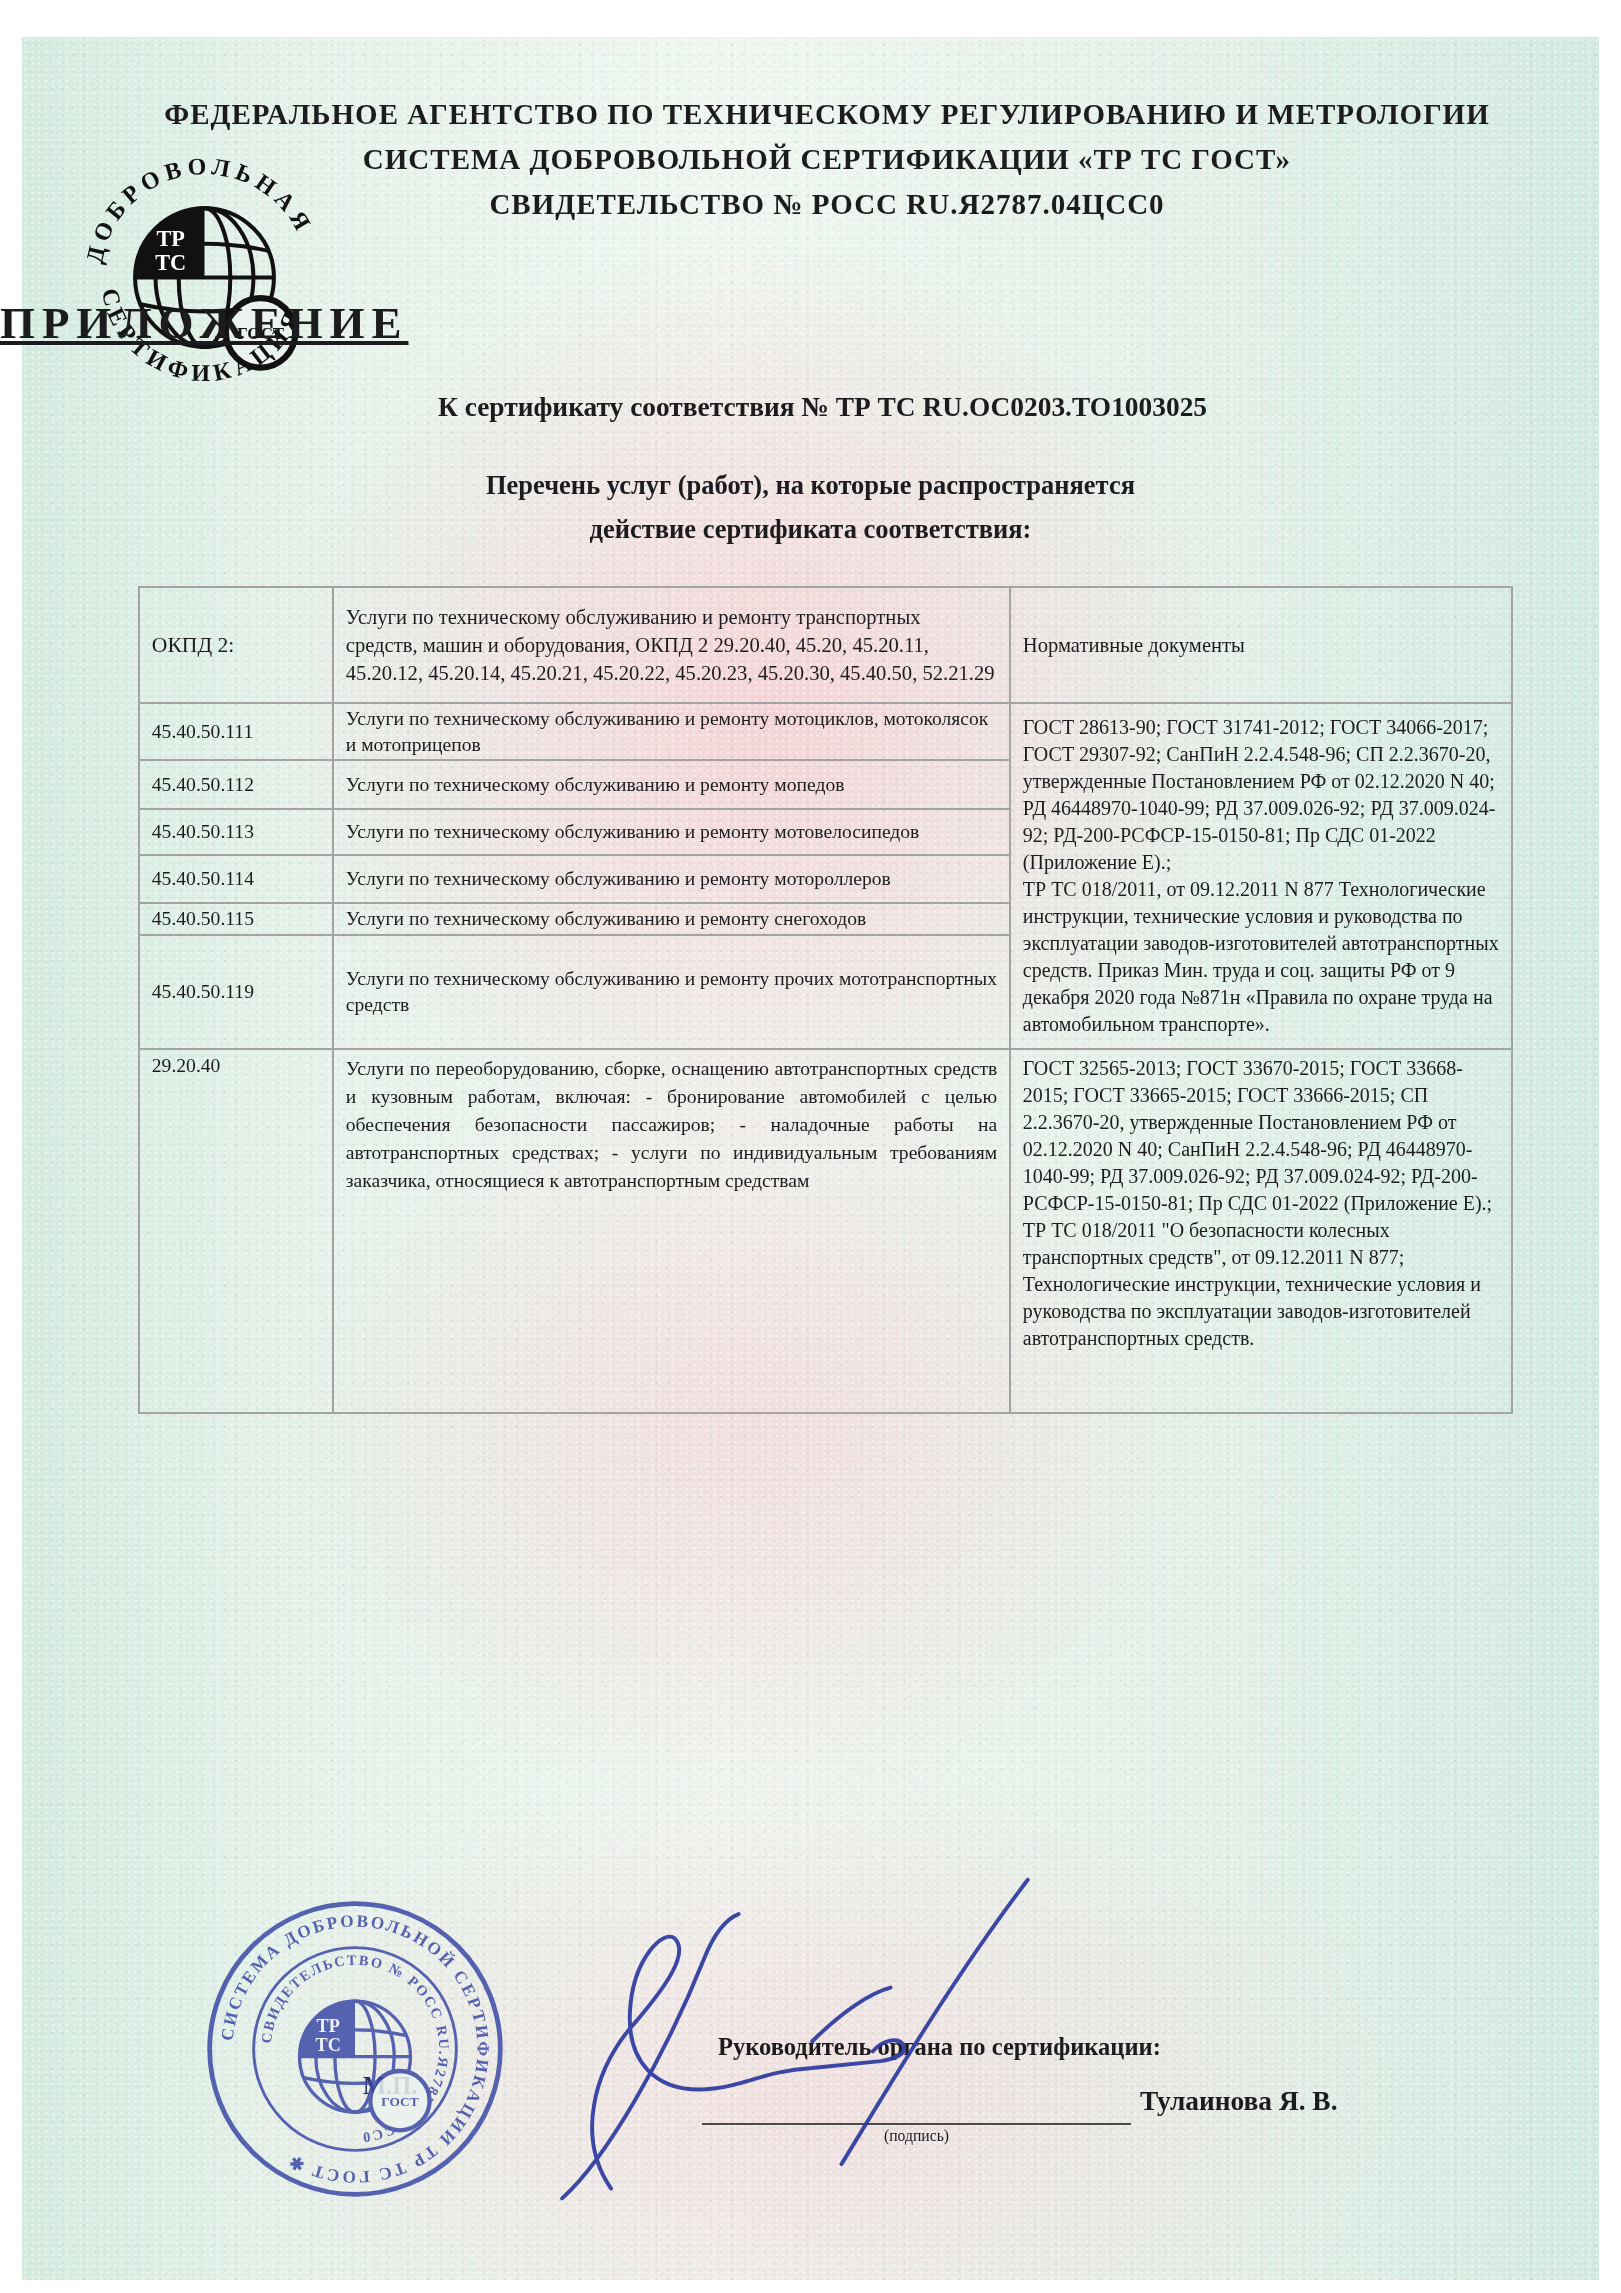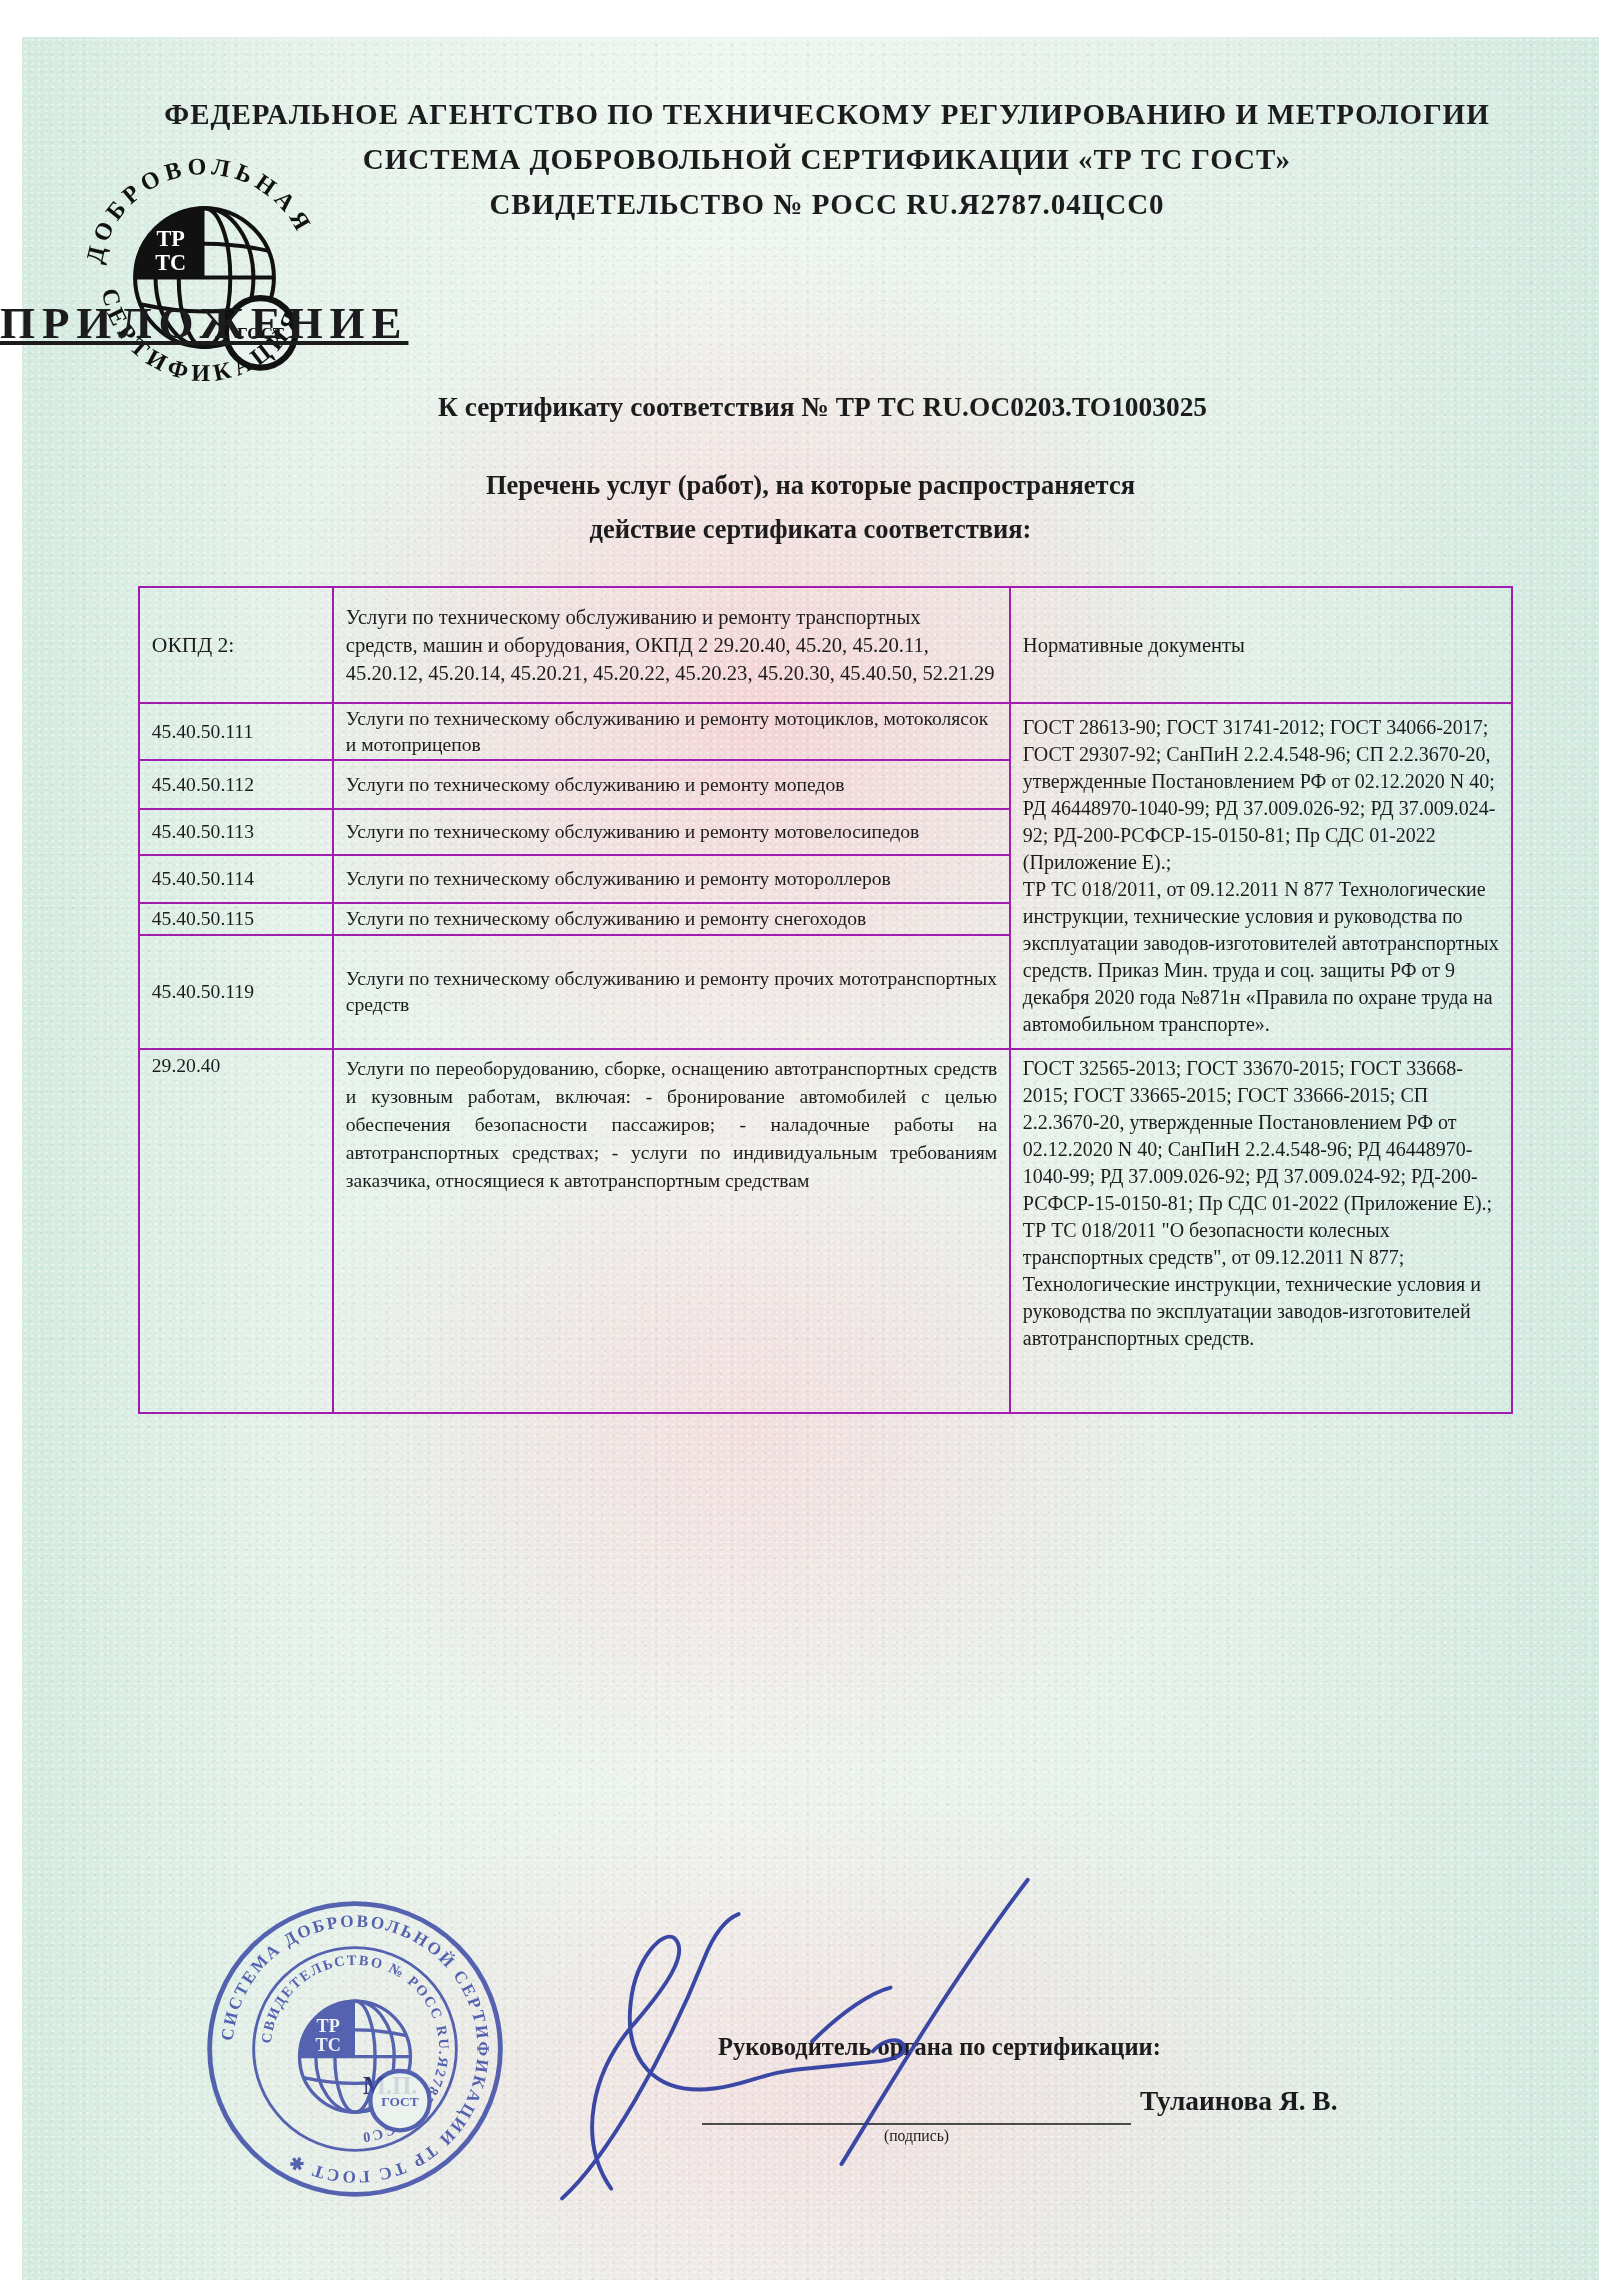--- a/index.html
+++ b/index.html
@@ -41,21 +41,21 @@
                   font-weight:bold; font-size:27.4px;margin-left:24px; }
   .doc-intro { top:463px; left:0; right:0; text-align:center;
                font-weight:bold; font-size:26.5px; line-height:44px; }
   
   .tbl-wrap { left:138px; top:586px; }
   table.services {
     border-collapse:collapse; table-layout:fixed; width:1373px;
     font-size:19.6px;
   }
   table.services td, table.services th {
-    border:2px solid #a21caf; vertical-align:middle;
+    border:2px solid #a3a3a3; vertical-align:middle;
     padding:2px 11.8px; text-align:left; font-weight:normal;
   }
   col.c-code { width:194px; } col.c-serv { width:677px; } col.c-docs { width:502px; }
   tr.r-hdr  { height:116px; } tr.r-1 { height:56px; } tr.r-2 { height:49px;margin-left:21px; }
   tr.r-3 { height:46px; } tr.r-4 { height:48px; } tr.r-5 { height:30px; }
   tr.r-6 { height:114px; } tr.r-7 { height:364px; }
   .cell-okpd { font-weight:bold; font-size:21.6px; padding-left:39px; }
   .cell-hdr-serv { font-weight:bold; font-size:20.6px; line-height:28px;
                    text-align:justify; vertical-align:middle; padding:3.9px 13.7px; }
   .cell-hdr-docs { font-weight:bold; font-size:20.6px; text-align:center; }

